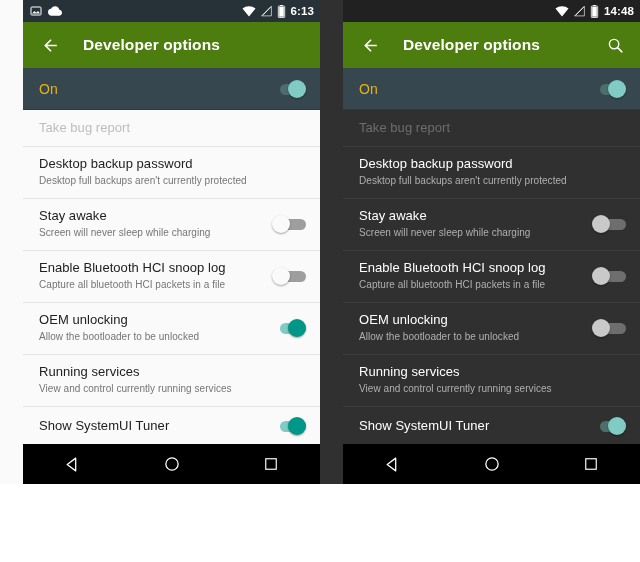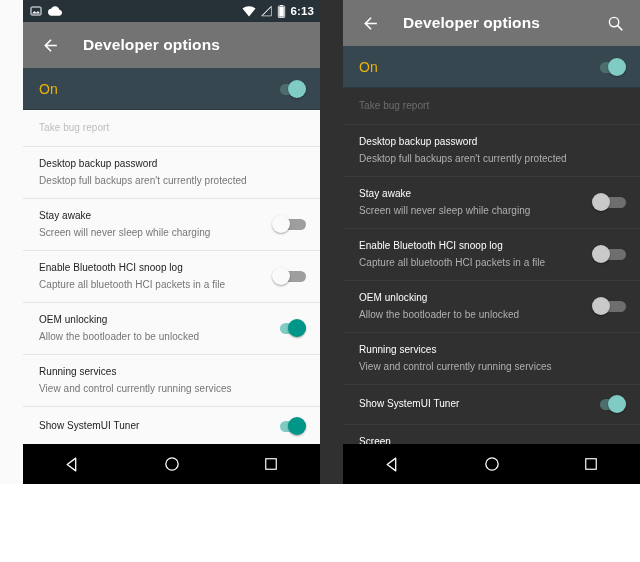--- a/index.html
+++ b/index.html
@@ -26,21 +26,21 @@
   .statusbar.dark-sb { background:#212121; }
   .sb-left { display:flex; align-items:center; gap:6px; }
   .sb-right { margin-left:auto; display:flex; align-items:center; gap:5px; }
   .sb-time { font-size:11.5px; font-weight:bold; letter-spacing:.1px; color:#fff; }
 
   .ic { display:block; }
 
   
   .appbar {
     height:46px; flex:0 0 46px;
-    background:#737373;
+    background:#4d7c0f;
     display:flex; align-items:center;
     padding:0 14px 0 16px;
   }
   .appbar-title {
     color:#ffffff; font-size:15.5px; font-weight:bold;
     margin-left:22px; letter-spacing:.1px;
   }
   .appbar-spacer { flex:1 1 auto; }
   .appbar-icon { width:22px; height:22px; display:flex; align-items:center; justify-content:center; cursor:pointer; }
 
@@ -63,21 +63,21 @@
     min-height:36px;
     position:relative;
   }
   .row + .row::before {
     content:""; position:absolute; left:0; right:0; top:0; height:1px;
   }
   .light .row + .row::before { background:#e4e4e4; }
   .dark  .row + .row::before { background:#3c3c3c; }
 
   .row-text { flex:1 1 auto; min-width:0; padding-right:8px; }
-  .row-title { font-size:10px; line-height:16px; letter-spacing:.05px; }
+  .row-title { font-size:13px; line-height:16px; letter-spacing:.05px; }
   .row-sub { font-size:10px; line-height:14px; margin-top:2px; letter-spacing:.05px; }
 
   .light .row-title { color:#212121; }
   .light .row-sub   { color:#757575; }
   .dark  .row-title { color:#ffffff; }
   .dark  .row-sub   { color:#b0b0b0; }
 
   .row.disabled .row-title { color:#bdbdbd; }
   .dark .row.disabled .row-title { color:#6d6d6d; }
 
@@ -249,20 +249,44 @@
           </svg>
         </div>
      <div class="navbtn">
           <svg xmlns="http://www.w3.org/2000/svg" width="14" height="14" viewBox="0 0 24 24" class="ic">
             <rect x="3" y="3" width="18" height="18" fill="none" stroke="#ffffff" stroke-width="2"></rect>
           </svg>
         </div>
       </div>
     </div>
     <div class="phone dark">
+      <div class="statusbar dark-sb">
+        <div class="sb-left"></div>
+     <div class="sb-right">
+          <span>
+            <svg xmlns="http://www.w3.org/2000/svg" width="14" height="11" viewBox="0 0 24 18" class="ic">
+              <path d="M12 17.5 23.2 3.8A17.6 17.6 0 0 0 12 0 17.6 17.6 0 0 0 .8 3.8z" fill="#ffffff"></path>
+            </svg>
+          </span>
+          <span>
+            <svg xmlns="http://www.w3.org/2000/svg" width="11" height="12" viewBox="0 0 18 18" class="ic">
+              <path d="M1 17 17 1v16z" fill="none" stroke="#ffffff" stroke-width="1.6" opacity=".65"></path>
+              <path d="M2.5 16.4 16 2.6" stroke="#ffffff" stroke-width="1.6" opacity=".85"></path>
+            </svg>
+          </span>
+          <span>
+            <svg xmlns="http://www.w3.org/2000/svg" width="9" height="13" viewBox="0 0 10 18" class="ic">
+              <rect x="3.2" y="0" width="3.6" height="1.6" fill="#ffffff"></rect>
+              <rect x="0.6" y="1.4" width="8.8" height="16" rx="1" fill="none" stroke="#ffffff" stroke-width="1.2"></rect>
+              <rect x="1.8" y="2.6" width="6.4" height="13.6" fill="#ffffff"></rect>
+            </svg>
+          </span>
+       <span class="sb-time">14:48</span>
+     </div>
+      </div>
       <div class="appbar">
         <div class="appbar-icon">
           <svg xmlns="http://www.w3.org/2000/svg" width="19" height="19" viewBox="0 0 24 24" class="ic">
             <path d="M20 11H7.8l5.6-5.6L12 4l-8 8 8 8 1.4-1.4L7.8 13H20z" fill="#ffffff"></path>
           </svg>
         </div>
      <div class="appbar-title">Developer options</div>
      <div class="appbar-spacer"></div>
         <div class="appbar-icon">
           <svg xmlns="http://www.w3.org/2000/svg" width="17" height="17" viewBox="0 0 24 24" class="ic">

